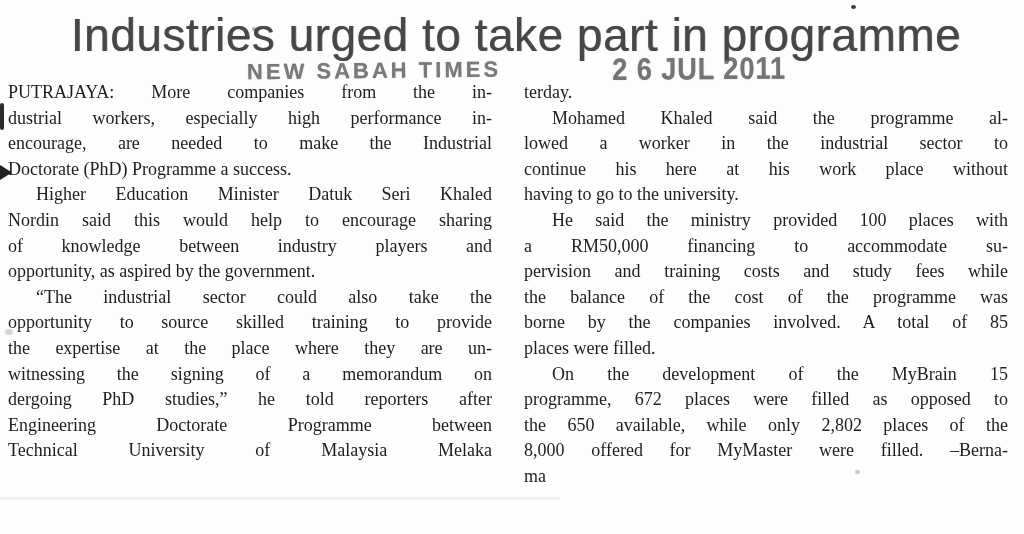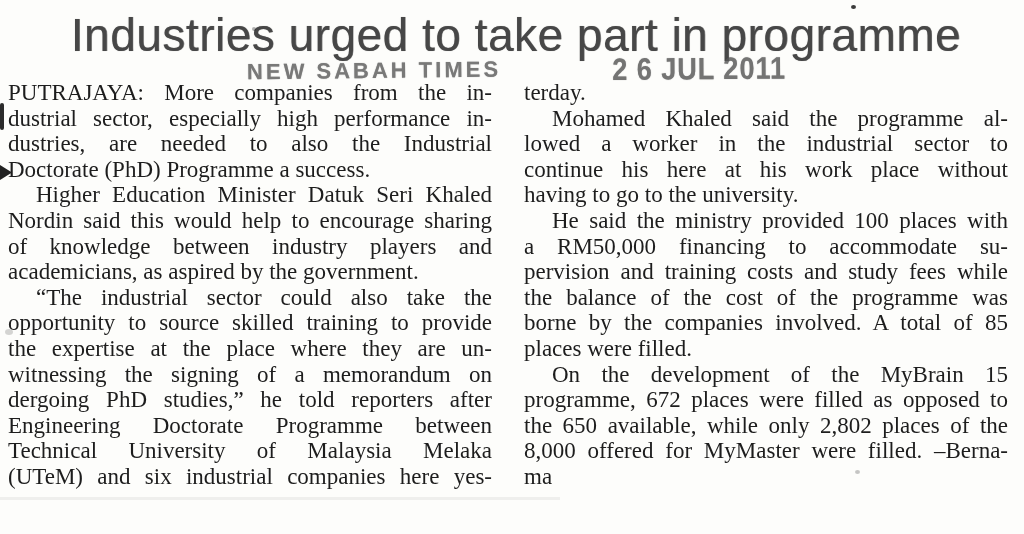--- a/index.html
+++ b/index.html
@@ -58,21 +58,21 @@
     position: absolute;
     left: 8px; top: 80px;
     width: 1000px;
     display: flex;
     gap: 32px;
   }
   .column { flex: 1; min-width: 0; }
 
   .line {
     font-family: "Liberation Serif", serif;
-    font-size: 23px;
+    font-size: 18px;
     line-height: 25.6px;
     color: var(--ink, #1d1d1d);
     text-align: justify;
     text-align-last: justify;
   }
   .line.last   { text-align-last: left; }
   .line.indent { text-indent: 28px; }
 
   
   .artifact { position: absolute; pointer-events: none; }
@@ -89,35 +89,34 @@
 <body style="--paper: #fdfdfb; --ink: #1d1d1d; --headline-ink: #474747; --stamp-ink: #676767; --date-ink: #565656;">
 
 <h1 class="headline">Industries urged to take part in programme</h1>
 
 <div class="stamp-source">NEW SABAH TIMES</div>
 <div class="stamp-date">2 6 JUL 2011</div>
 
 <div class="columns" id="columns">
     <div class="column">
       <div class="line">PUTRAJAYA: More companies from the in-</div>
-      <div class="line">dustrial sector, especially high performance in-</div>
-      <div class="line">dustries, are needed to also the Industrial</div>
+      <div class="line">dustrial workers, especially high performance in-</div>
+      <div class="line">encourage, are needed to make the Industrial</div>
       <div class="line last">Doctorate (PhD) Programme a success.</div>
       <div class="line indent">Higher Education Minister Datuk Seri Khaled</div>
       <div class="line">Nordin said this would help to encourage sharing</div>
       <div class="line">of knowledge between industry players and</div>
-      <div class="line last">academicians, as aspired by the government.</div>
+      <div class="line last">opportunity, as aspired by the government.</div>
       <div class="line indent">“The industrial sector could also take the</div>
       <div class="line">opportunity to source skilled training to provide</div>
       <div class="line">the expertise at the place where they are un-</div>
       <div class="line">witnessing the signing of a memorandum on</div>
       <div class="line">dergoing PhD studies,” he told reporters after</div>
       <div class="line">Engineering Doctorate Programme between</div>
       <div class="line">Technical University of Malaysia Melaka</div>
-      <div class="line">(UTeM) and six industrial companies here yes-</div>
     </div>
     <div class="column">
       <div class="line last">terday.</div>
       <div class="line indent">Mohamed Khaled said the programme al-</div>
       <div class="line">lowed a worker in the industrial sector to</div>
       <div class="line">continue his here at his work place without</div>
       <div class="line last">having to go to the university.</div>
       <div class="line indent">He said the ministry provided 100 places with</div>
       <div class="line">a RM50,000 financing to accommodate su-</div>
       <div class="line">pervision and training costs and study fees while</div>

